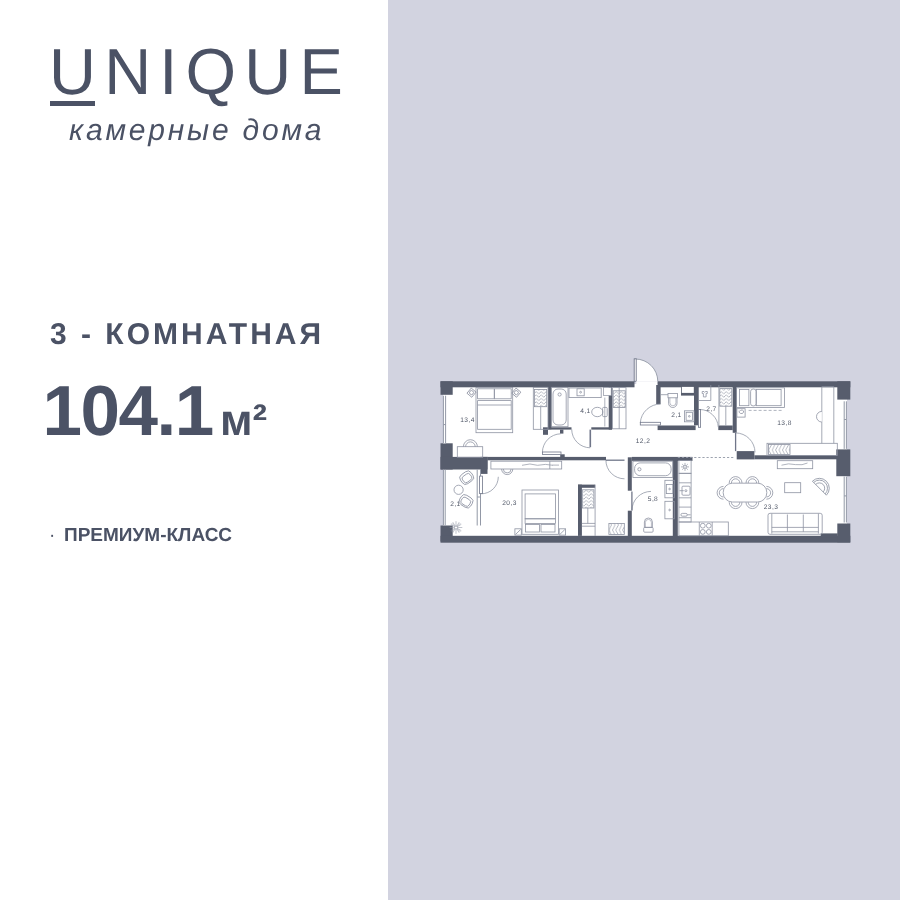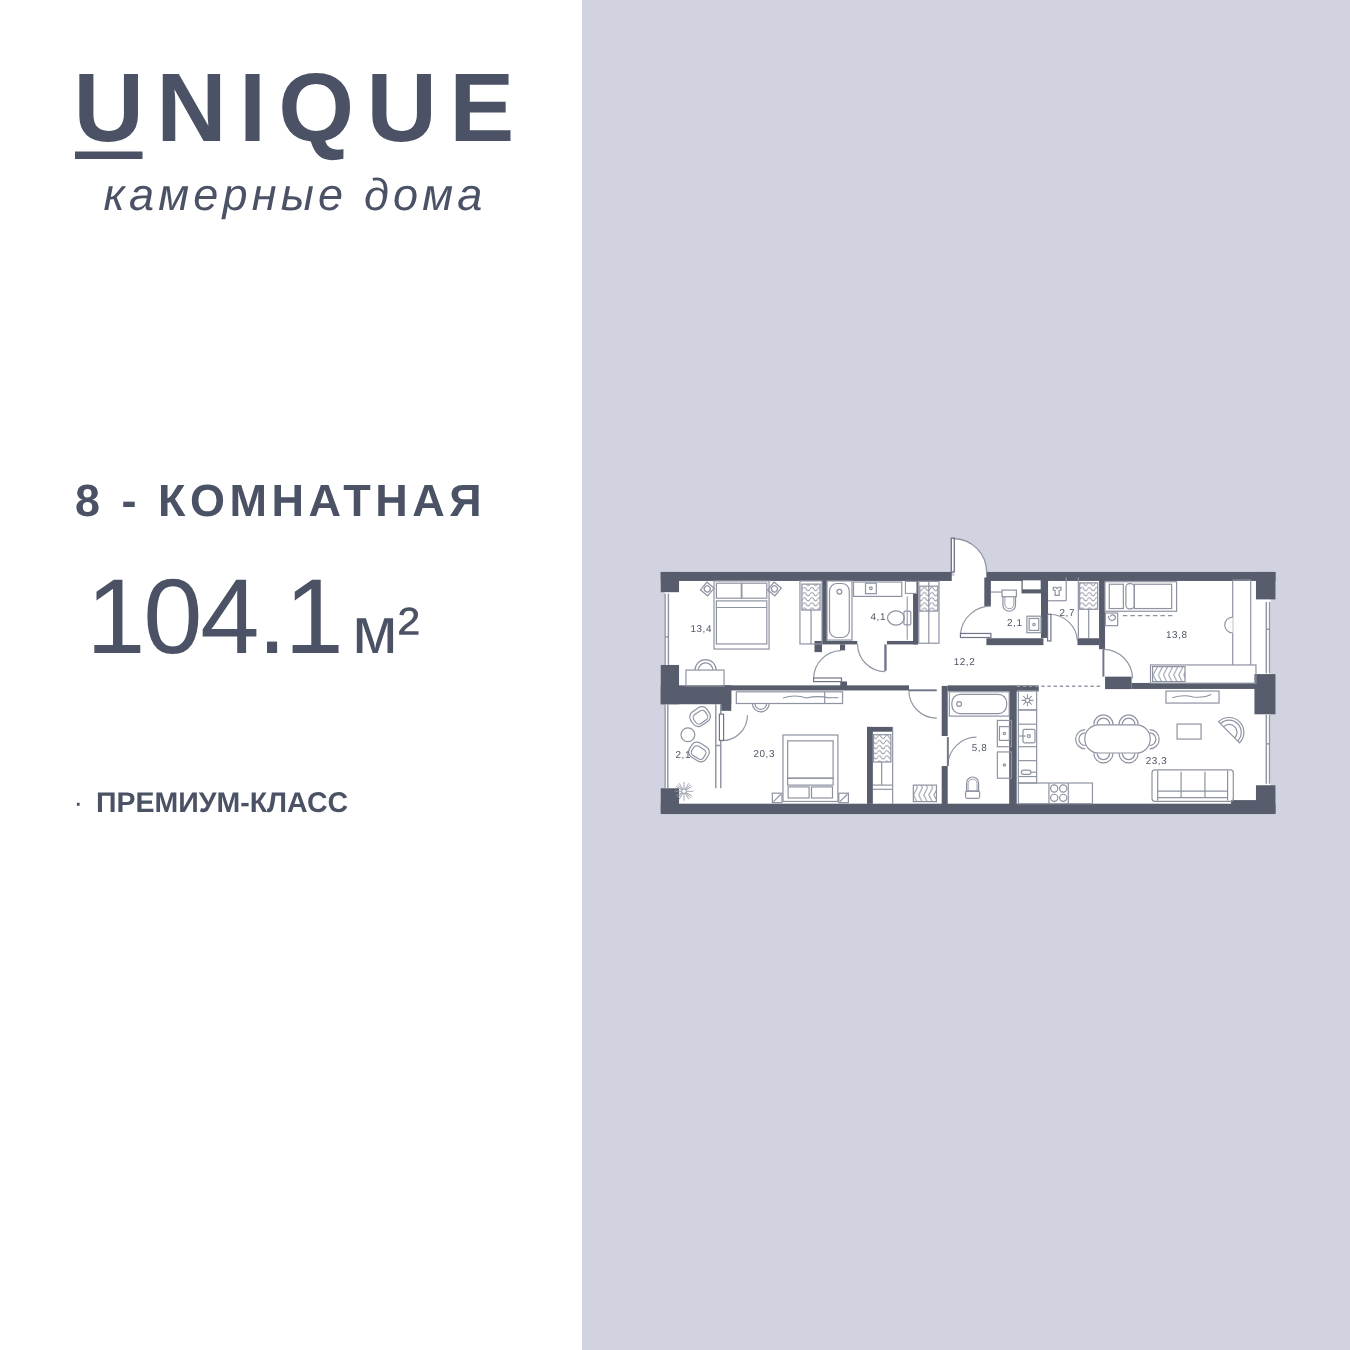--- a/index.html
+++ b/index.html
@@ -7,29 +7,29 @@
   body{width:900px;height:900px;position:relative;background:#ffffff;overflow:hidden;
        font-family:"Liberation Sans", sans-serif;}
   .abs{position:absolute;}
   .ink{color:#4b5265;}
 </style>
 </head>
 <body>
 
 <div class="abs" style="left:388px;top:0;width:512px;height:900px;background:#d2d3e0;"></div>
 
-<div class="abs ink" style="left:49px;top:39px;font-size:65px;letter-spacing:8.2px;line-height:1;font-weight:bold;text-align:center;">UNIQUE</div>
+<div class="abs ink" style="left:49px;top:39px;font-size:65px;letter-spacing:8.2px;line-height:1;font-weight:normal;text-align:center;">UNIQUE</div>
 
 <div class="abs" style="left:50px;top:100.5px;width:45px;height:5.2px;background:#4b5265;"></div>
 
 <div class="abs ink" style="left:69px;top:115.5px;font-size:30px;letter-spacing:2.8px;line-height:1;font-style:italic;">камерные дома</div>
 
-<div class="abs ink" style="left:50px;top:319.5px;font-size:30px;font-weight:bold;letter-spacing:3px;line-height:1;">8 - КОМНАТНАЯ</div>
-
-<div class="abs ink" style="left:42.5px;top:376px;font-size:71px;font-weight:normal;letter-spacing:-1.5px;line-height:1;margin-left:15px;">104.1 <span style="font-size:44px;letter-spacing:0;margin-left:-11px;">м²</span></div>
+<div class="abs ink" style="left:50px;top:319.5px;font-size:30px;font-weight:bold;letter-spacing:3px;line-height:1;">3 - КОМНАТНАЯ</div>
+
+<div class="abs ink" style="left:42.5px;top:376px;font-size:71px;font-weight:bold;letter-spacing:-1.5px;line-height:1;">104.1 <span style="font-size:44px;letter-spacing:0;margin-left:-11px;">м²</span></div>
 
 <div class="abs ink" style="left:49px;top:520.5px;font-size:19px;font-weight:bold;line-height:30.4px;">
   <div><span style="display:inline-block;width:15px;font-weight:normal;">·</span>ПРЕМИУМ-КЛАСС</div>
 </div>
 
 <svg class="abs" style="left:0;top:0;" width="900" height="900" viewBox="0 0 900 900">
 <defs>
   <pattern id="coil" width="5" height="3.4" patternUnits="userSpaceOnUse">
     <path d="M0,1.7 Q1.25,-0.6 2.5,1.7 T5,1.7" fill="none" stroke="#8e93a2" stroke-width="0.65"></path>
   </pattern>

